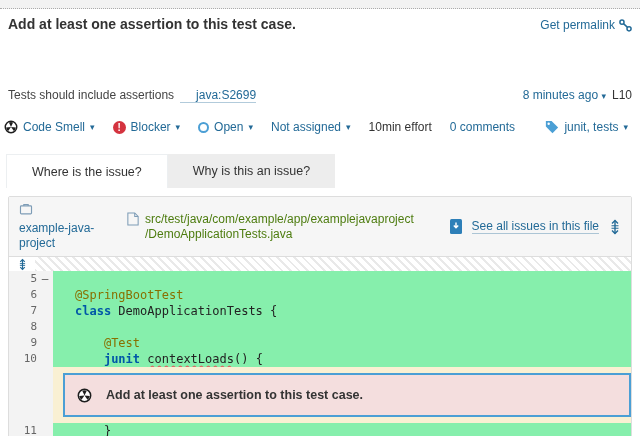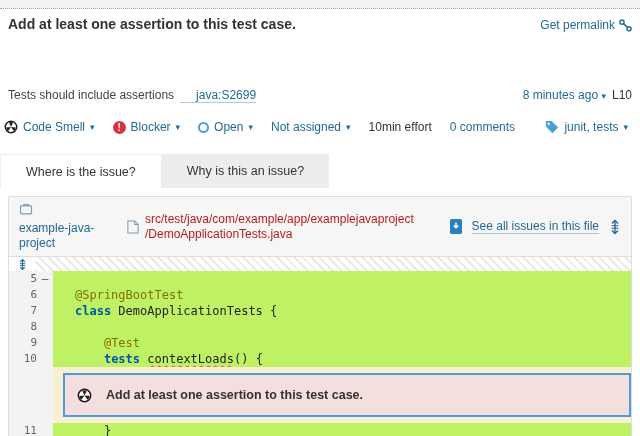--- a/index.html
+++ b/index.html
@@ -19,45 +19,45 @@
   .caret { font-size:9px; color:inherit; }
 
   .toolbar { margin-top:13px; padding:0 4px; display:flex; align-items:center; font-size:12px; height:24px; }
   .tb-item { display:flex; align-items:center; gap:5px; margin-right:18px; color:#236a97; }
   .tb-plain { color:#333; }
   .tb-right { margin-left:auto; margin-right:8px; }
   .blocker-ic { width:13px; height:13px; border-radius:50%; background:#d4333f; color:#fff;
     font-size:10px; font-weight:bold; line-height:13px; text-align:center; display:inline-block; }
   .open-ic { width:11px; height:11px; border-radius:50%; border:2px solid #4b9fd5; display:inline-block; background:#fff; }
 
-  .tabs { margin-top:15px; padding-left:0; display:flex; }
+  .tabs { margin-top:15px; padding-left:6px; display:flex; }
   .tab { height:34px; line-height:34px; padding:0 25px; font-size:12.5px; color:#333; cursor:pointer; }
   .tab.active { background:#fff; border:1px solid #eceff1; border-bottom:none; }
   .tab.inactive { background:#ededed; }
 
   .viewer { margin:8px; border:1px solid #ddd; border-radius:2px; background:#fff; }
 
   .file-hdr { min-height:44px; background:#f6f6f6; border-bottom:1px solid #ddd;
     display:flex; align-items:center; padding:5px 10px; gap:10px; font-size:12px; }
   .proj { display:flex; align-items:flex-start; gap:5px; width:98px;flex-direction:column; }
   .proj a { line-height:15px; }
-  .fpath { display:flex; align-items:center; gap:6px; color:#b91c1c; line-height:15px; }
+  .fpath { display:flex; align-items:flex-start; gap:6px; color:#4d7c0f; line-height:15px; }
   .spacer { flex:1; }
   .see-all { font-size:12px; border-bottom:1px solid rgba(35,106,151,.35); white-space:nowrap; }
   .icw { display:inline-flex; align-items:center; }
 
   .code-area { font-family:"DejaVu Sans Mono", monospace; font-size:12px; }
   .hatch-row { display:flex; height:14px; }
   .hatch-gutter { width:26px; background:#fff; display:flex; align-items:center; justify-content:center; }
   .hatch { flex:1; background:repeating-linear-gradient(45deg,#e9e9e9 0 2px,#ffffff 2px 6px); }
 
   .code-row { display:flex; height:16px; line-height:16px; }
   .ln { width:28px; background:#f3f3f3; color:#666; font-size:11px; text-align:right; cursor:pointer; }
   .marker { width:16px; background:#f3f3f3; color:#444; text-align:center; font-size:11px; cursor:default; }
-  .code { flex:1; background:#bef264; padding-left:22px; white-space:pre; color:#222; }
+  .code { flex:1; background:#86efac; padding-left:22px; white-space:pre; color:#222; }
   .k { color:#0057a7; font-weight:bold; }
   .a { color:#887000; }
   .p { color:#222; }
   .u { color:#222; text-decoration:underline; text-decoration-style:wavy; text-decoration-color:#e0605f; text-underline-offset:2px; }
 
   .issue-row { display:flex; height:56px; }
   .ln-fill { width:28px; background:#f3f3f3; }
   .marker-fill { width:16px; background:#f3f3f3; }
   .issue-cell { flex:1; background:#f9f0d3; padding:6px 0 6px 10px; }
   .issue-box { height:44px; background:#f4dede; border:2px solid #4b9fd5;
@@ -222,21 +222,21 @@
           <span class="code"></span>
         </div>
         <div class="code-row">
           <span class="ln">9</span>
           <span class="marker"></span>
           <span class="code"><span class="p">    </span><span class="a">@Test</span></span>
         </div>
         <div class="code-row">
           <span class="ln">10</span>
           <span class="marker"></span>
-          <span class="code"><span class="p">    </span><span class="k">tests</span><span class="p"> </span><span class="u">contextLoads</span><span class="p">() {</span></span>
+          <span class="code"><span class="p">    </span><span class="k">junit</span><span class="p"> </span><span class="u">contextLoads</span><span class="p">() {</span></span>
         </div>
   <div class="issue-row">
     <span class="ln-fill"></span>
     <span class="marker-fill"></span>
     <div class="issue-cell">
       <div class="issue-box">
         <span class="icw">
           <svg width="15" height="15" viewBox="0 0 16 16">
             <circle cx="8" cy="8" r="6.6" fill="#fff" stroke="#1e1e1e" stroke-width="1.6"></circle>
             <g fill="#1e1e1e">

